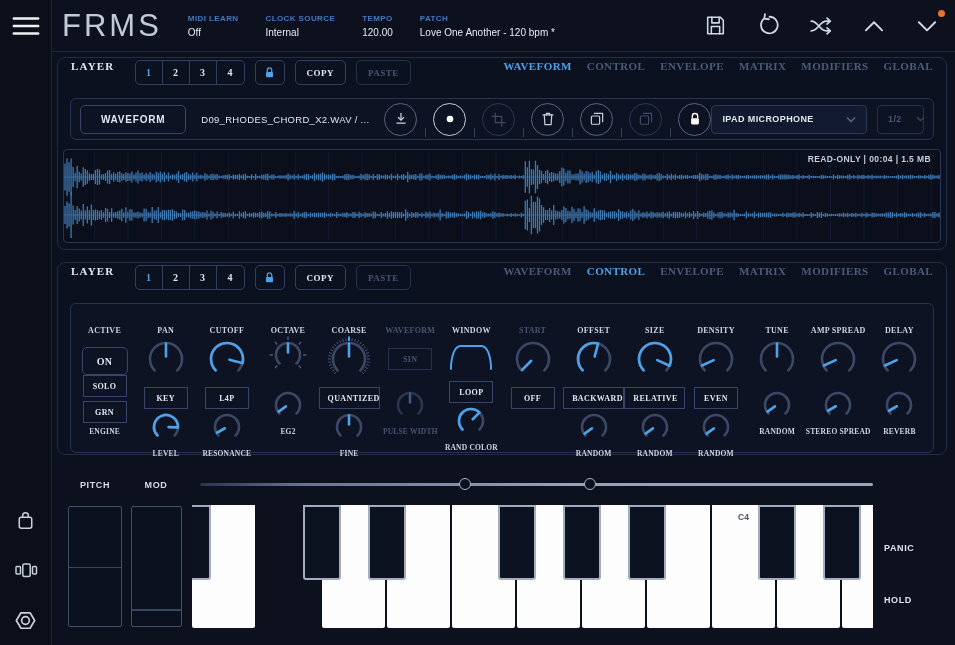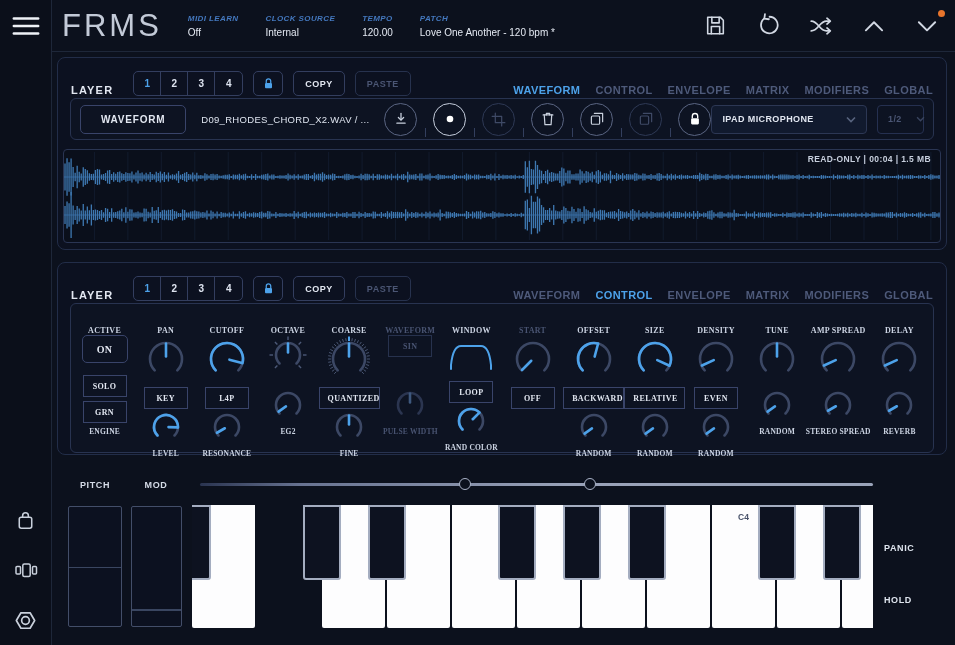--- a/index.html
+++ b/index.html
@@ -14,31 +14,31 @@
     background:#0b0f1a; border-right:1px solid #1e2739; display:flex; flex-direction:column; align-items:center; }
   .menu-btn { margin-top:11px; width:36px; height:30px; display:flex; align-items:center; justify-content:center; }
   .sb-bottom { margin-top:auto; margin-bottom:10px; display:flex; flex-direction:column; gap:20px; align-items:center; }
   .sb-ic { width:30px; height:30px; display:flex; align-items:center; justify-content:center; }
   
   .topbar { position:absolute; left:52px; top:0; right:0; height:52px;
     border-bottom:1px solid #1e2739; display:flex; align-items:center; }
   .logo { font-size:31px; font-weight:100; letter-spacing:3px; color:#c3cad7; margin-left:10px; }
   .tb-fields { display:flex; margin-left:26px; }
   .tb-field { margin-right:27px; }
-  .tb-label { font-size:8px; font-weight:700; letter-spacing:.4px; color:#4478be; white-space:nowrap;font-style:italic; }
+  .tb-label { font-size:8px; font-weight:700; letter-spacing:.4px; color:#4478be; white-space:nowrap; }
   .tb-value { font-size:10px; color:#e4e9f2; margin-top:4px; white-space:nowrap; }
   .tb-actions { margin-left:auto; margin-right:14px; display:flex; gap:25px; align-items:center; }
   .tb-icon { position:relative; width:28px; height:28px; display:flex; align-items:center; justify-content:center; }
   .notif-dot { position:absolute; top:-2px; right:-4px; width:7px; height:7px; border-radius:50%; }
   
   .section { position:absolute; left:57px; width:890px; height:193px;
     border:1px solid #222d48; border-radius:8px; background:#0c1120; }
   #section-waveform { top:57px; }
   #section-control  { top:262px; }
-  .sec-head { height:36px; display:flex; align-items:flex-end; padding:0 13px; margin-top:2px; }
+  .sec-head { height:36px; display:flex; align-items:flex-start; padding:0 13px; margin-top:2px;font-family:Liberation Serif, serif; }
   .layer-label { font-size:11px; font-weight:700; letter-spacing:1.2px; color:#e2e7f1; }
   .layer-tabs { display:flex; margin-left:20px; border:1px solid #333e5f; border-radius:5px; overflow:hidden; }
   .layer-tab { width:27px; height:23px; font-size:10px; font-weight:700; color:#dde3ef;
     border-right:1px solid #333e5f; display:flex; align-items:center; justify-content:center; }
   .layer-tab:last-child { border-right:none; }
   .layer-tab.active { color:#4da2ea; }
   .hdr-lock { width:30px; height:25px; margin-left:10px; border:1px solid #333e5f; border-radius:5px;
     display:flex; align-items:center; justify-content:center; }
   .hdr-btn { height:25px; padding:0 11px; margin-left:10px; border:1px solid #333e5f; border-radius:5px;
     font-size:9px; font-weight:700; letter-spacing:.5px; color:#e2e7f1; }
@@ -68,21 +68,21 @@
   .wavebox { position:relative; margin:9px 5px 0; height:94px; border:1px solid #2a3553;
     border-radius:4px; background:#0a0f1b; overflow:hidden; }
   .wave-status { position:absolute; top:4px; right:9px; font-size:8.5px; font-weight:700;
     letter-spacing:.4px; color:#c7cfdd; }
   
   .ctlbox { margin:2px 12px 0; height:150px; border:1px solid #283350; border-radius:6px;
     background:#0d1322; display:flex; padding:16px 3px;font-family:Liberation Serif, serif; }
   .ctl-col { flex:1; display:flex; flex-direction:column; align-items:center; padding-top:6px; min-width:0; }
   .col-label { height:12px; font-size:8px; font-weight:700; letter-spacing:.3px; color:#ccd4e3; white-space:nowrap; }
   .col-label.dim, .bot-label.dim { color:#495472; }
-  .ctl-top { height:54px; display:flex; align-items:flex-start; justify-content:center; }
+  .ctl-top { height:54px; display:flex; align-items:flex-end; justify-content:center; }
   .ctl-mid { height:26px; display:flex; align-items:center; justify-content:center; width:100%; }
   .ctl-bot { height:40px; display:flex; align-items:center; justify-content:center; }
   .bot-label { height:12px; font-size:7.5px; font-weight:700; letter-spacing:.2px; color:#ccd4e3; white-space:nowrap; }
   .ctl-btn { min-width:44px; height:22px; padding:0 8px; border:1px solid #39446a; border-radius:0;
     font-size:8px; font-weight:700; letter-spacing:.4px; color:#e2e7f1; white-space:nowrap; }
   .ctl-btn.big { min-width:46px; height:28px; font-size:10px; border-radius:5px; }
   .ctl-btn.dim { color:#495472; border-color:#27324e; }
   
   .perf-label { position:absolute; font-size:9px; font-weight:700; letter-spacing:.6px; color:#d5dbe7; text-align:center; }
   #pitch-label { left:68px; top:480px; width:54px; }

